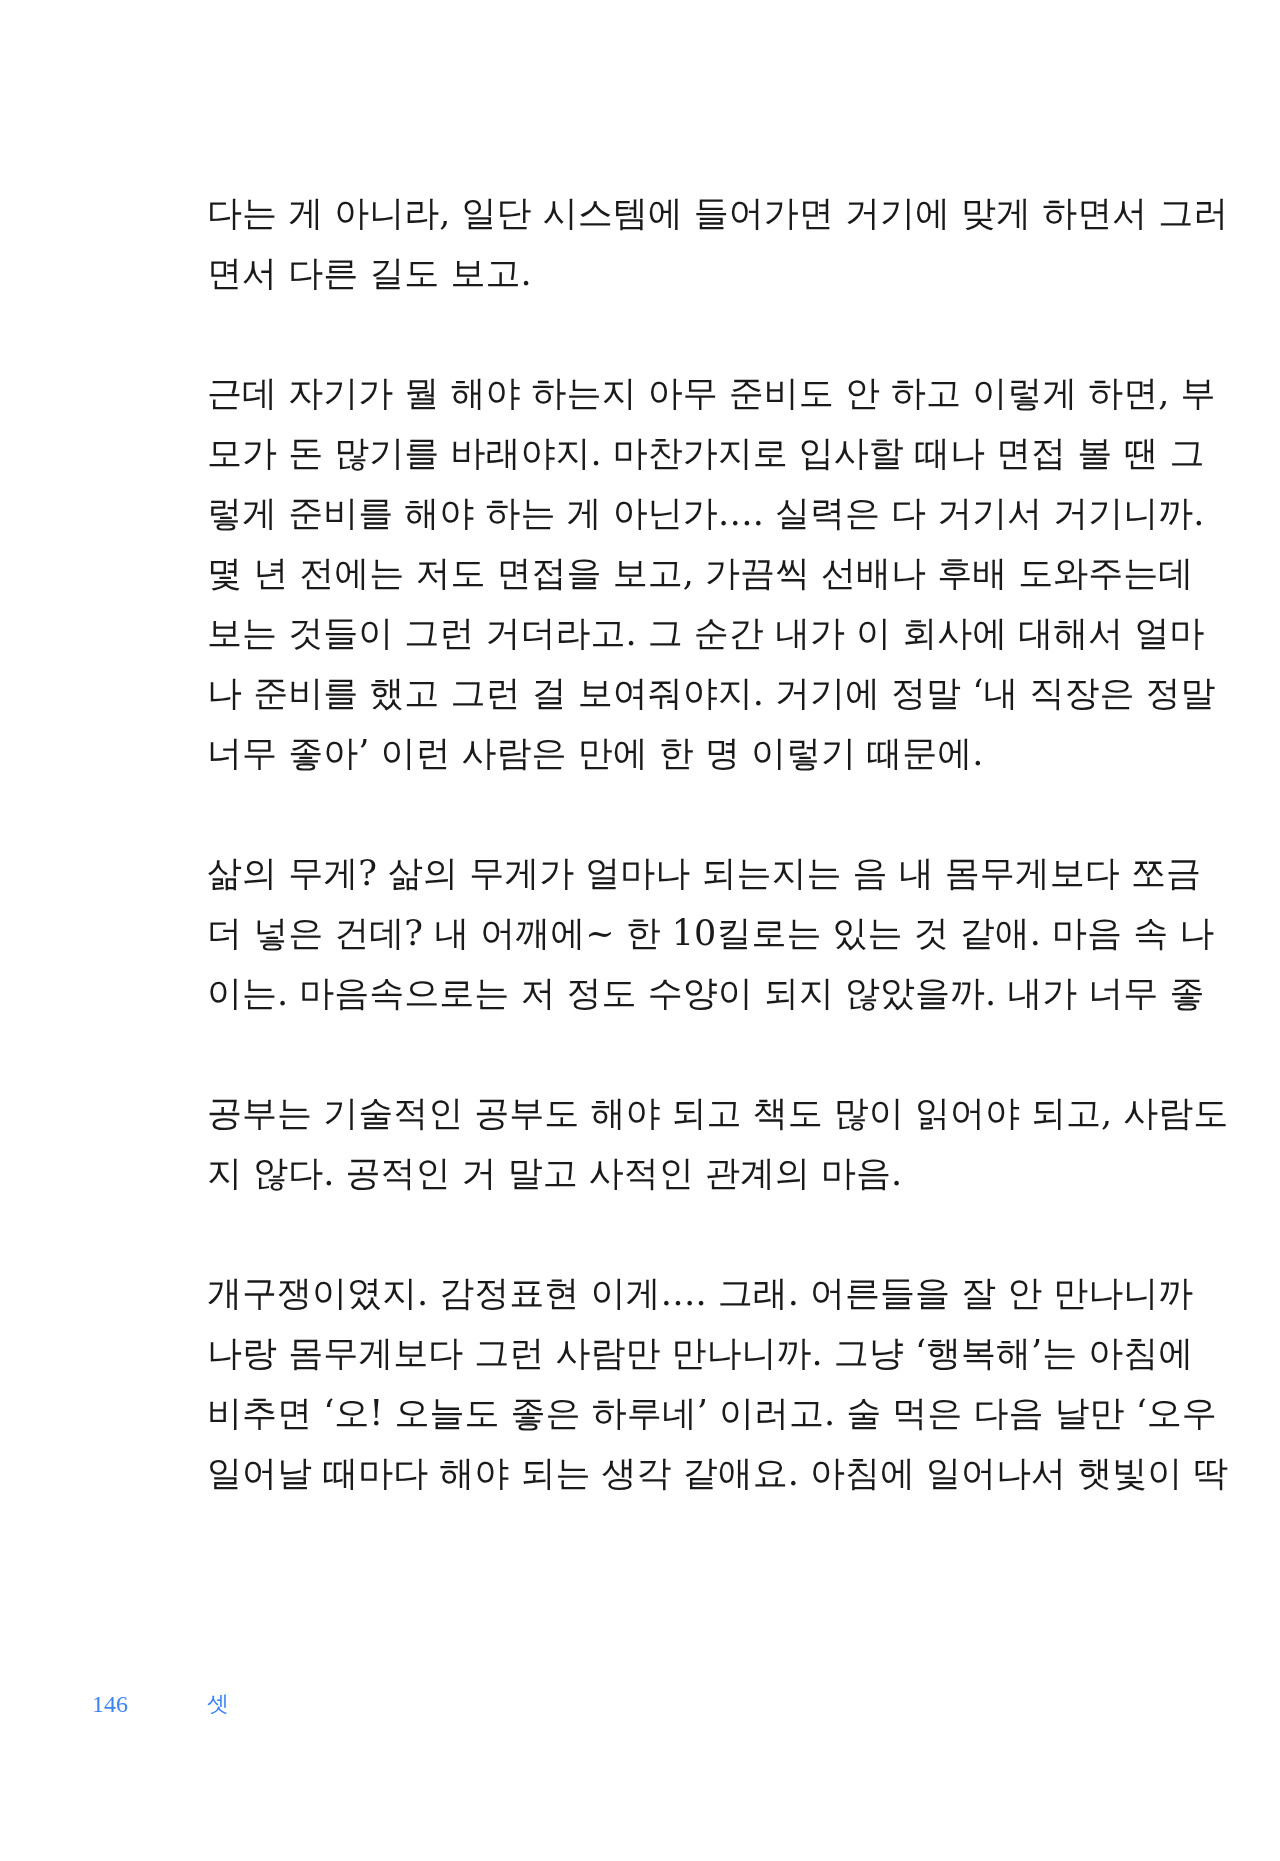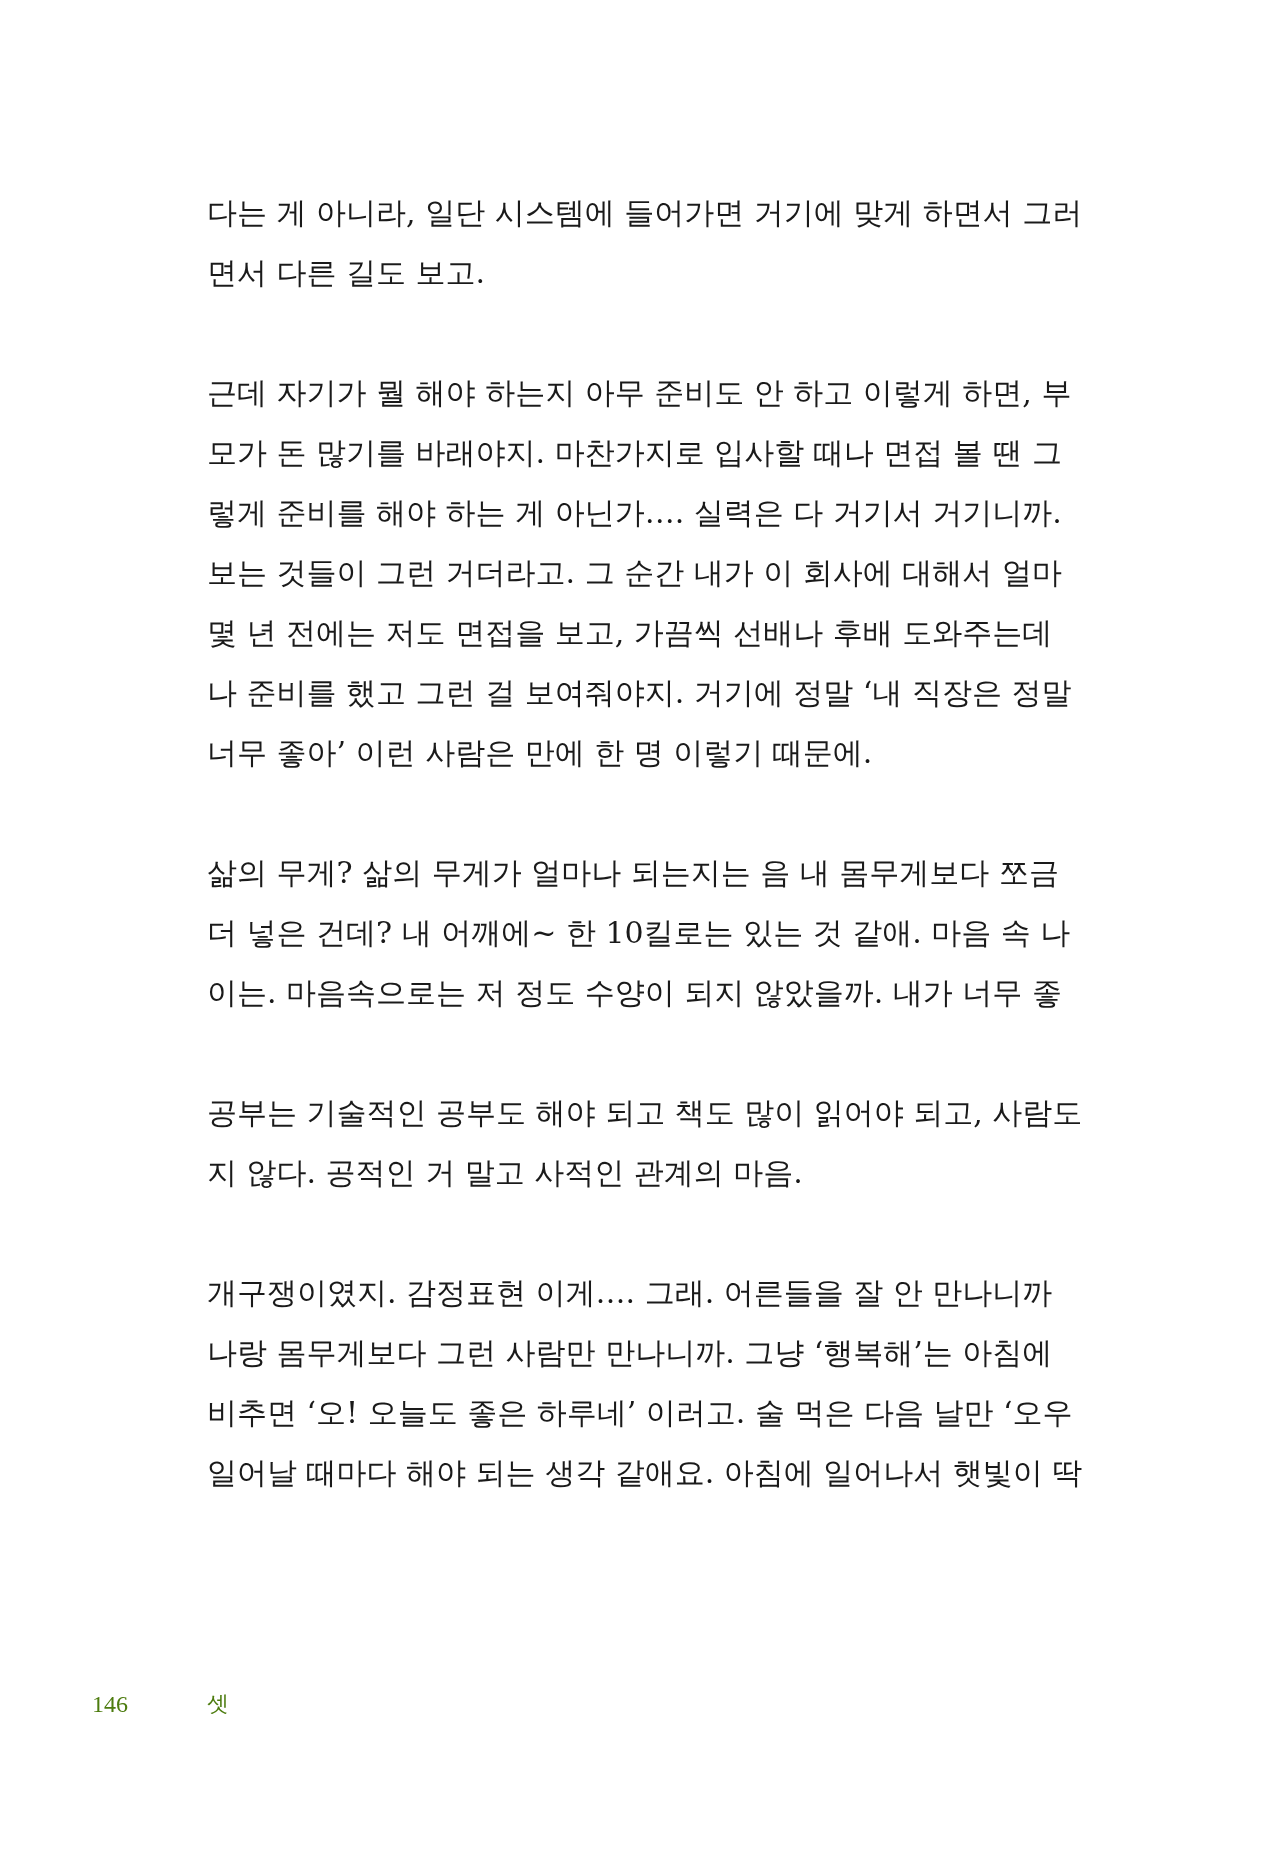--- a/index.html
+++ b/index.html
@@ -21,38 +21,38 @@
       top: 183px;
       width: 817px;
     }
     .para {
       margin: 0 0 60px 0;
     }
     .line {
       display: block;
       height: 60px;
       line-height: 60px;
-      font-size: 30px;
+      font-size: 35px;
       text-align: justify;
       text-align-last: justify;
       white-space: nowrap;
       letter-spacing: 0px;
     }
     .line.last {
       text-align-last: left;
     }
     .footer {
       position: absolute;
       top: 1684px;
       left: 0;
       width: 1088px;
       height: 40px;
       font-size: 22px;
       line-height: 40px;
-      color: #4d7c0f;
+      color: #3b82f6;
       padding-left: 17px;
     }
     .page-number {
       position: absolute;
       left: 92px;
       font-family: "Liberation Serif", serif;
       font-size: 24px;
     }
     .section-name {
       position: absolute;
@@ -66,22 +66,22 @@
 
   <section class="para">
     <span class="line">다는 게 아니라, 일단 시스템에 들어가면 거기에 맞게 하면서 그러</span>
     <span class="line last">면서 다른 길도 보고.</span>
   </section>
 
   <section class="para">
     <span class="line">근데 자기가 뭘 해야 하는지 아무 준비도 안 하고 이렇게 하면, 부</span>
     <span class="line">모가 돈 많기를 바래야지. 마찬가지로 입사할 때나 면접 볼 땐 그</span>
     <span class="line">렇게 준비를 해야 하는 게 아닌가…. 실력은 다 거기서 거기니까.</span>
+    <span class="line">몇 년 전에는 저도 면접을 보고, 가끔씩 선배나 후배 도와주는데</span>
     <span class="line">보는 것들이 그런 거더라고. 그 순간 내가 이 회사에 대해서 얼마</span>
-    <span class="line">몇 년 전에는 저도 면접을 보고, 가끔씩 선배나 후배 도와주는데</span>
     <span class="line">나 준비를 했고 그런 걸 보여줘야지. 거기에 정말 ‘내 직장은 정말</span>
     <span class="line last">너무 좋아’ 이런 사람은 만에 한 명 이렇기 때문에.</span>
   </section>
 
   <section class="para">
     <span class="line">삶의 무게? 삶의 무게가 얼마나 되는지는 음 내 몸무게보다 쪼금</span>
     <span class="line">더 넣은 건데? 내 어깨에~ 한 10킬로는 있는 것 같애. 마음 속 나</span>
     <span class="line">이는. 마음속으로는 저 정도 수양이 되지 않았을까. 내가 너무 좋</span>
   </section>
 

